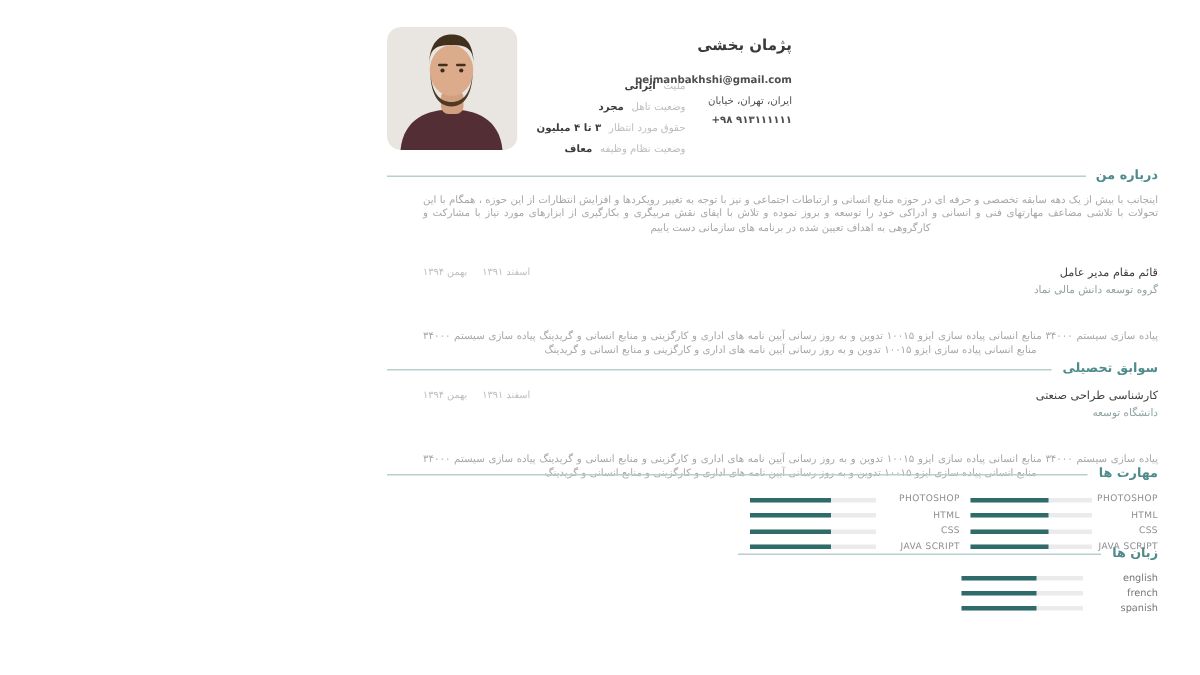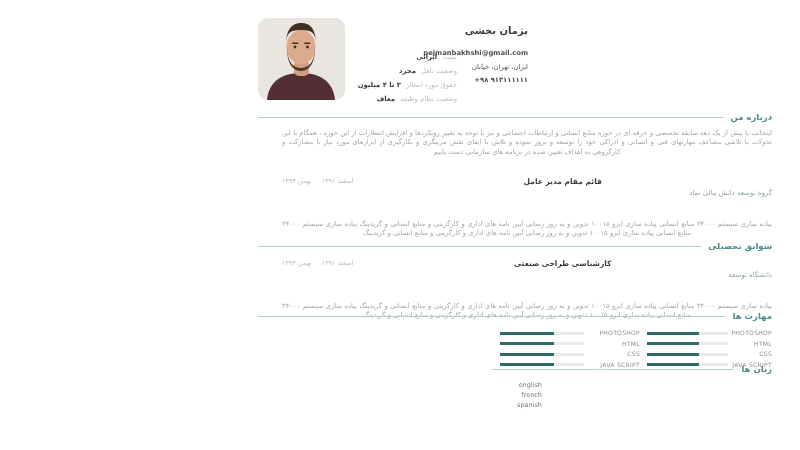--- a/index.html
+++ b/index.html
@@ -25,38 +25,38 @@
   .sec-skills{top:311px;} .sec-langs{top:364px;width:280px;}
   .sec-head{display:flex;align-items:center;gap:7px;direction:rtl;height:10px;}
   .sec-title{color:#4f8b8b;font-size:8.5px;font-weight:bold;white-space:nowrap;line-height:10px;}
   .sec-line{flex:1;height:1px;background:#b7cfcf;margin-top:1px;}
   .sec-body{width:490px;}
 
   .para{font-size:6.8px;line-height:9.3px;color:#a7a7a7;text-align:justify;text-align-last:center;margin-top:7px;}
   .entry{margin-top:8px;}
   .entry-top{display:flex;direction:rtl;align-items:flex-start;}
   .entry-titles{flex:1;text-align:right;}
-  .entry-role{font-size:7.5px;font-weight:bold;color:#3d3d3d;line-height:9px;text-align:center;}
+  .entry-role{font-size:7.5px;font-weight:normal;color:#3d3d3d;line-height:9px;}
   .entry-org{font-size:7px;color:#8fa3a3;line-height:9px;margin-top:3px;}
   .entry-date{font-size:6.5px;color:#bdbdbd;line-height:9px;white-space:nowrap;display:flex;gap:10px;direction:rtl;}
   .entry-desc{font-size:6.8px;line-height:9.3px;color:#a7a7a7;text-align:justify;text-align-last:center;margin-top:22px;}
 
   
   .skills-grid{margin-top:9px;width:272px;display:flex;flex-direction:column;gap:4.5px;direction:rtl;}
   .skill-row{display:flex;gap:7px;height:6px;}
   .skill-cell{display:flex;direction:rtl;align-items:center;}
   .skill-cell.c1{width:125px;} .skill-cell.c2{width:140px;}
   .skill-label{font-size:6px;line-height:6px;color:#8c8c8c;text-align:right;letter-spacing:.3px;white-space:nowrap;}
   .c1 .skill-label{width:44px;} .c2 .skill-label{width:56px;}
   .bar{position:relative;height:3px;background:#ebebeb;align-self:center;}
   .c1 .bar{width:81px;} .c2 .bar{width:84px;}
   .bar-fill{position:absolute;right:auto;left:0;top:0;height:100%;background:#2f6b6b;}
 
   .langs-list{margin-top:8px;display:flex;flex-direction:column;gap:4px;direction:rtl;}
-  .lang-row{display:flex;direction:rtl;align-items:flex-end;height:6px;flex-direction:column;}
+  .lang-row{display:flex;direction:rtl;align-items:center;height:6px;}
   .lang-label{width:50px;font-size:6.5px;line-height:7px;color:#767676;text-align:right;padding-left:4px;box-sizing:border-box;white-space:nowrap;}
   .lang-row .bar{width:81px;}
 </style>
 </head>
 <body>
 
 <div class="page">
   <div class="content">
 
     <div class="photo">

